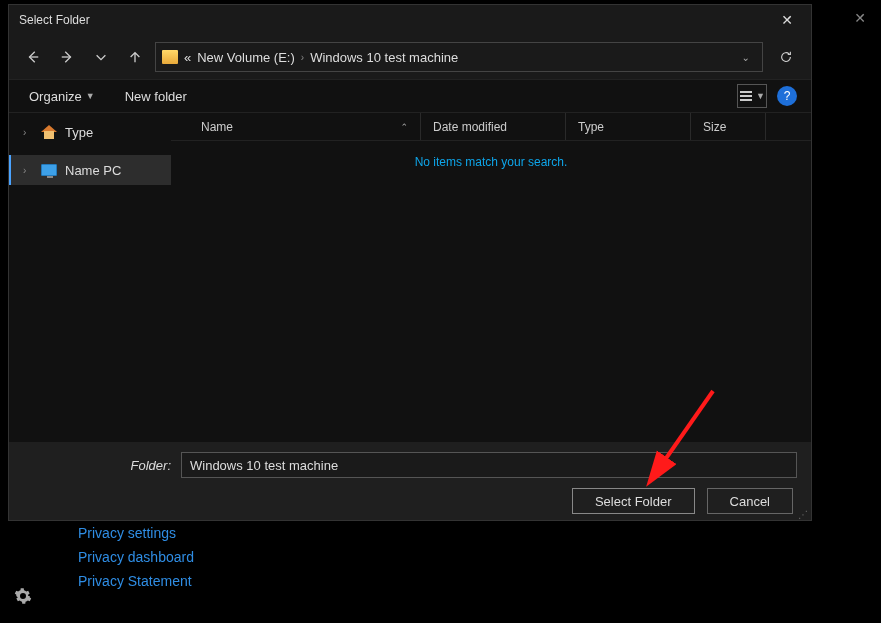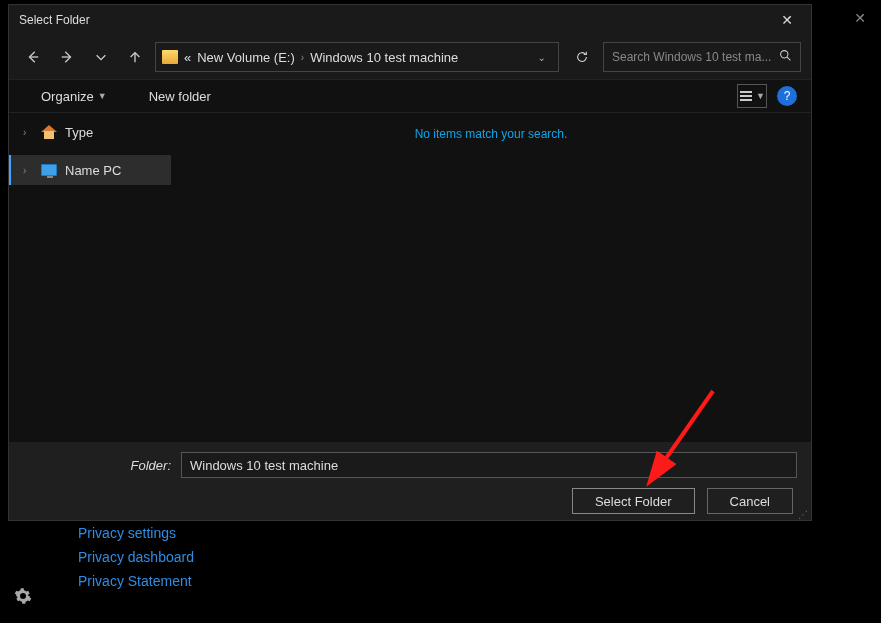--- a/index.html
+++ b/index.html
@@ -21,21 +21,21 @@
 .folder-ico { width: 16px; height: 14px; background: linear-gradient(#ffd869, #e8a93a); border-radius: 1px; display:inline-block; }
 .bc-sep { color: #888; font-size: 10px; }
 .bc-dd { margin-left: auto; color: #aaa; font-size: 10px; padding: 0 6px; cursor:pointer; }
 .refresh-btn { width: 30px; height: 30px; display:flex;align-items:center;justify-content:center; color:#ccc; margin-left:2px; cursor:pointer;}
 .searchbox { width: 198px; height: 30px; border: 1px solid #444; display: flex; align-items: center; padding: 0 8px; background: #1a1a1a; }
 .searchbox input { flex: 1; background: transparent; border: none; color: #ddd; font-size: 12px; outline: none; }
 .searchbox input::placeholder { color: #888; }
 .search-ico { color: #ccc; font-size: 12px; }
 
 .toolbar { height: 34px; display: flex; align-items: center; padding: 0 14px; background: #111; border-top:1px solid #222; border-bottom:1px solid #222;}
-.tb-btn { color: #ddd; font-size: 13px; padding: 4px 6px; display:flex; align-items:center; gap:4px; cursor:pointer;margin-left:12px;}
+.tb-btn { color: #ddd; font-size: 13px; padding: 4px 6px; display:flex; align-items:center; gap:4px; cursor:pointer;}
 .tb-caret { font-size: 9px; color:#aaa; }
 .tb-spacer { flex:1; }
 .view-btn { width:30px; height:24px; border:1px solid #555; display:flex; align-items:center; justify-content:center; gap:3px; color:#ccc; cursor:pointer; margin-right:10px;}
 .help-btn { width:20px; height:20px; border-radius:50%; background:#1e6fd9; color:#fff; font-size:12px; display:flex; align-items:center; justify-content:center; cursor:pointer;}
 
 .body-area { flex:1; display:flex; background:#111; overflow:hidden; }
 .sidebar { width:162px; background:#111; padding-top:4px; }
 .side-item { height:30px; display:flex; align-items:center; padding-left:14px; gap:8px; color:#ddd; font-size:13px; cursor:pointer; }
 .side-item.selected { background:#2d2d2d; border-left:2px solid #4aa3ff; padding-left:12px;}
 .side-exp { color:#888; font-size:10px; width:10px;}
@@ -118,29 +118,20 @@
       <span>Windows 10 test machine</span>
       <span class="bc-dd">⌄</span>
     </div>
 
     <div class="refresh-btn">
       <svg viewBox="0 0 16 16" width="14" height="14">
           <path d="M13 8a5 5 0 1 1-1.5-3.5M13 2v3h-3" stroke="#ccc" stroke-width="1.3" fill="none"></path>
         </svg>
     </div>
 
-    <div class="searchbox">
-      <input type="text" placeholder="Search Windows 10 test ma..." style="">
-      <span class="search-ico">
-        <svg viewBox="0 0 16 16" width="13" height="13">
-            <circle cx="6.5" cy="6.5" r="4.5" stroke="#ccc" stroke-width="1.3" fill="none"></circle>
-            <path d="M10 10 L14 14" stroke="#ccc" stroke-width="1.3"></path>
-          </svg>
-      </span>
-    </div>
   </div>
 
   <div class="toolbar">
     <div class="tb-btn">
       <span>Organize</span>
       <span class="tb-caret">▼</span>
     </div>
     <div style="width:18px"></div>
     <div class="tb-btn">
       <span>New folder</span>
@@ -166,20 +157,35 @@
       </div>
       <div style="height:8px"></div>
       <div class="side-item selected">
         <span class="side-exp">›</span>
         <span class="pc-ico"></span>
         <span>Name PC</span>
       </div>
     </div>
 
     <div class="main-pane">
+      <div class="col-headers">
+        <div class="col name">
+          <span>Name</span>
+          <span class="sort-caret">⌃</span>
+        </div>
+        <div class="col date">
+            <span>Date modified</span>
+          </div>
+        <div class="col type">
+            <span>Type</span>
+          </div>
+        <div class="col size">
+            <span>Size</span>
+          </div>
+      </div>
       <div class="empty-msg">No items match your search.</div>
     </div>
   </div>
 
   <div class="footer">
     <div class="folder-row">
       <span class="folder-label">Folder:</span>
       <input class="folder-input" type="text" value="Windows 10 test machine" style="">
     </div>
     <div class="btn-row">

